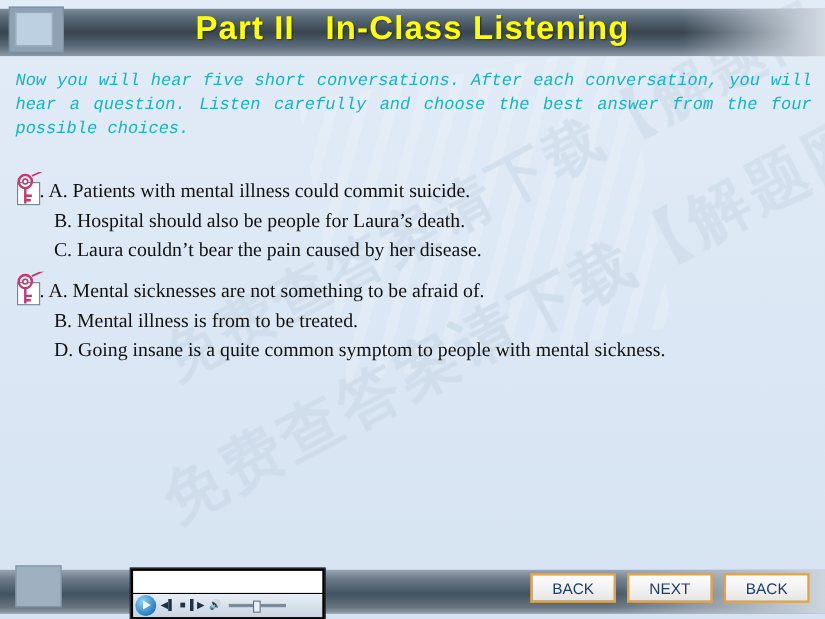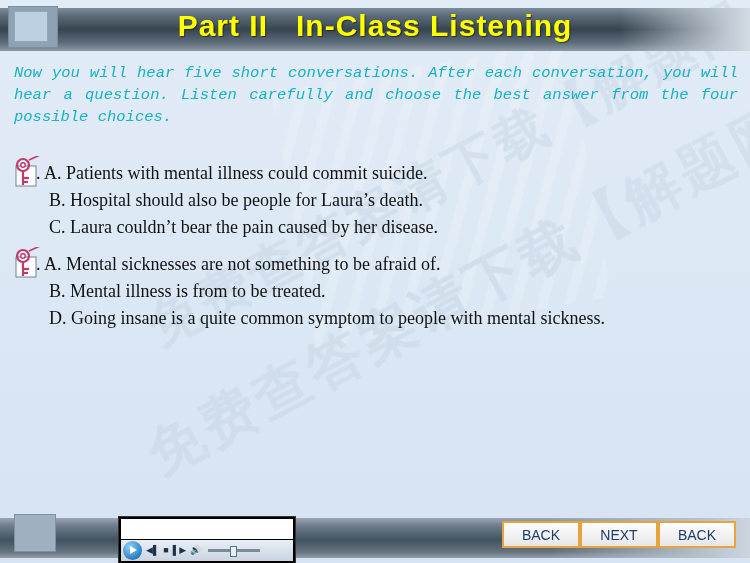--- a/index.html
+++ b/index.html
@@ -277,21 +277,21 @@
     left: 22px; top: -3px;
     width: 5px; height: 9px;
     background: #e9eff6;
     border: 1px solid #5e6f80;
   }
   .nav-buttons {
     position: absolute;
     right: 14px;
     top: 11px;
     display: flex;
-    gap: 0;
+    gap: 10px;
   }
   .nav-btn {
     width: 78px;
     height: 27px;
     background: linear-gradient(to bottom, #fdfdfd 0%, #f2f2f2 50%, #e6e6e6 100%);
     border: 2px solid #e8a33d;
     box-sizing: border-box;
     font-family: "Liberation Sans", sans-serif;
     font-size: 14px;
     color: #1d3d6b;

